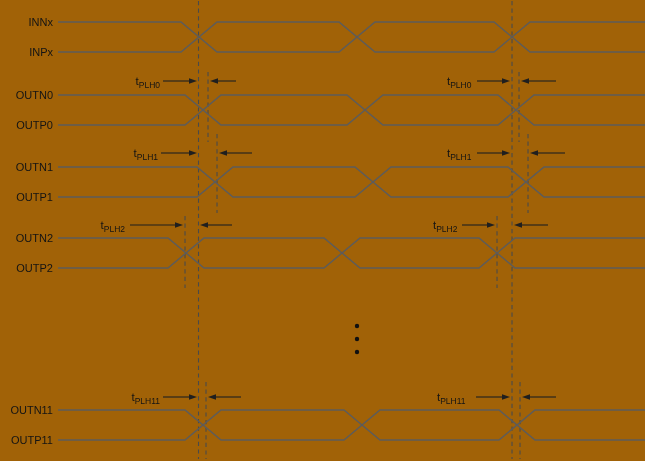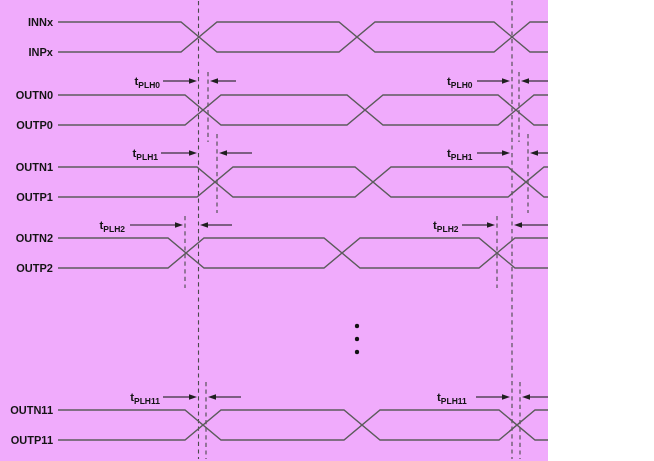--- a/index.html
+++ b/index.html
@@ -1,22 +1,21 @@
 <!DOCTYPE html>
 <html><head>
 <meta charset="utf-8">
 <style>
   html,body{margin:0;padding:0;background:#ffffff;}
   .stage{
     position:relative;
-    width:548px;height:461px;
-    background:#f0abfc;
+    width:645px;height:461px;
+    background:#a16207;
     font-family:"Liberation Sans", sans-serif;
     overflow:hidden;
-    font-weight:bold;
   }
   svg{display:block;}
   .wave{fill:none;stroke:#5c5c5c;stroke-width:1.4;stroke-linejoin:miter;}
   .dash{fill:none;stroke:#4a4a4a;stroke-width:1.1;stroke-dasharray:4.2 3.4;}
   .meas{stroke:#1f1f1f;stroke-width:1.1;}
   .head{fill:#1f1f1f;stroke:none;}
   text{fill:#141414;font-family:"Liberation Sans", sans-serif;}
   .sig{font-size:11px;}
   .tl{font-size:11.5px;}
   .sub{font-size:8.5px;}

